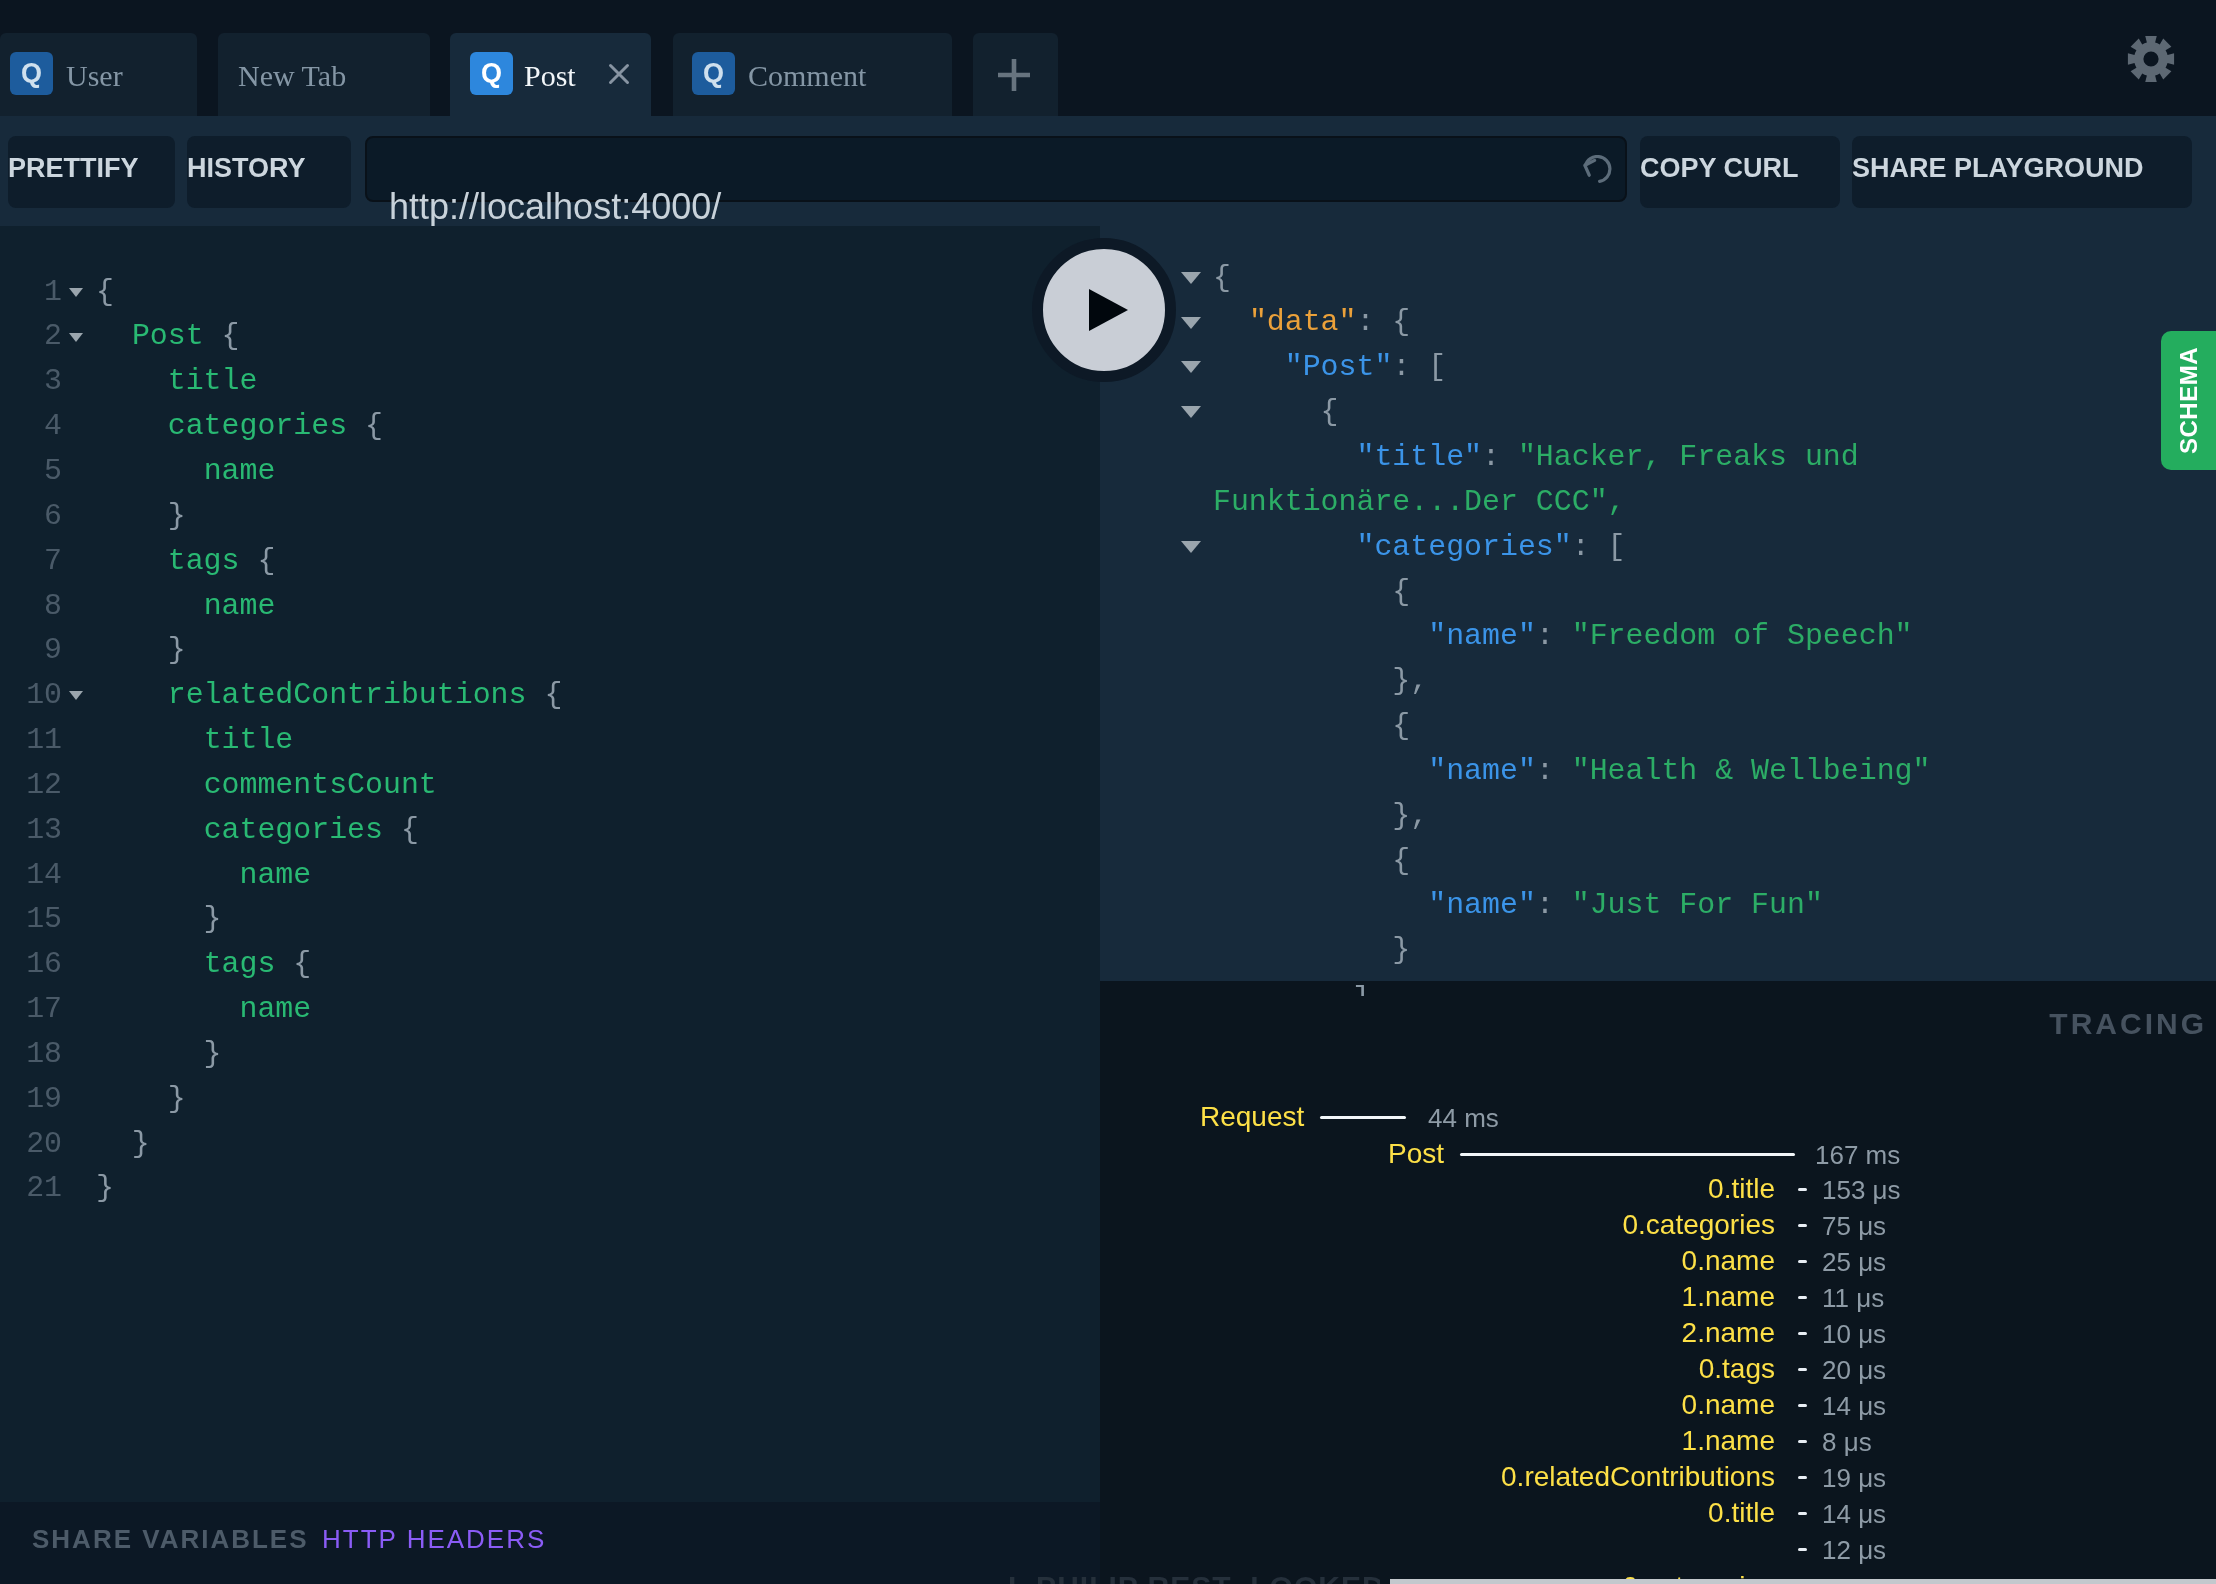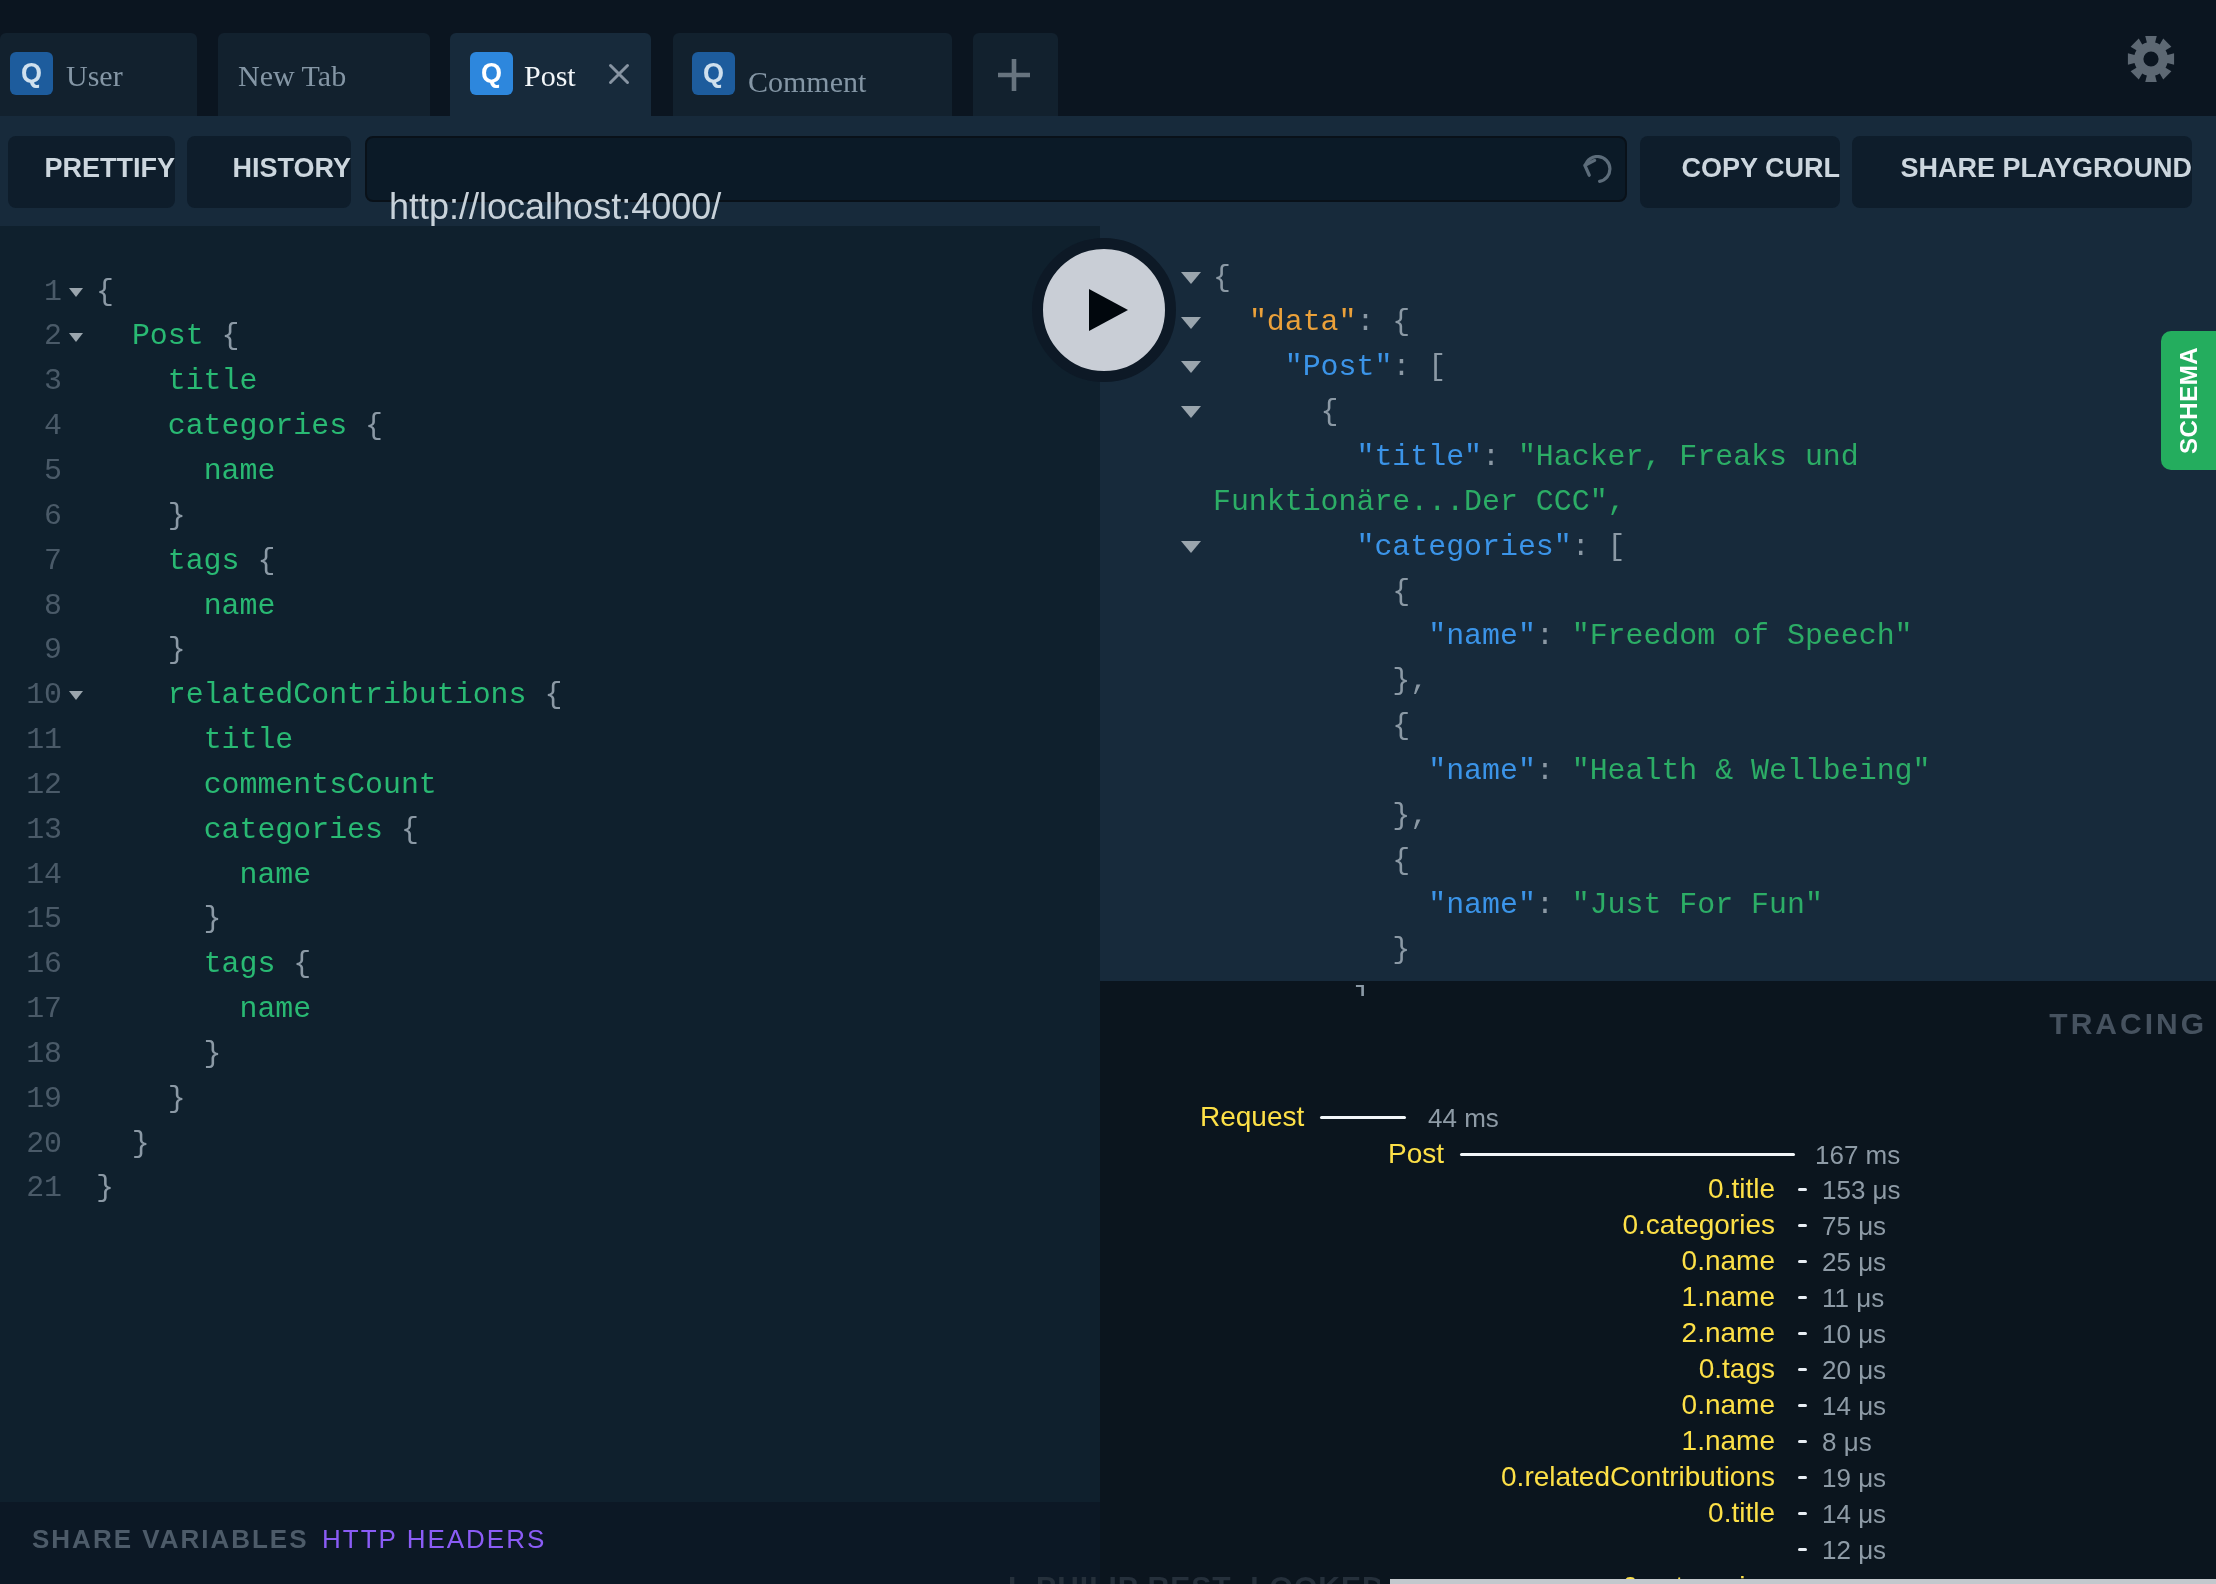--- a/index.html
+++ b/index.html
@@ -7,21 +7,21 @@
   .abs{position:absolute;}
   
   #toolbar{left:0;top:116px;width:2216px;height:110px;background:#172a3b;}
   .tab{top:33px;height:83px;background:#12212e;border-radius:6px 6px 0 0;}
   .tab.active{background:#172a3b;}
   .tabtxt{font-size:30px;color:#8496a5;font-family:Liberation Serif, serif;}
   .qb{width:43px;height:43px;border-radius:6px;background:#1d5c9d;color:#cfe0ee;
       font-size:27px;font-weight:700;text-align:center;line-height:43px;top:52px;}
   .qb.act{background:#2d87dd;color:#fff;}
   .btn{top:136px;height:72px;background:#0e1d2b;border-radius:8px;color:#ccd6de;
-       font-size:27px;font-weight:700;letter-spacing:0px;text-align:right;}
+       font-size:27px;font-weight:700;letter-spacing:0px;text-align:left;}
   
   #editor{left:0;top:226px;width:1100px;height:1276px;background:#0f202d;}
   #footer{left:0;top:1502px;width:1100px;height:82px;background:#0c1825;}
   #resp{left:1100px;top:226px;width:1116px;height:755px;background:#172a3b;}
   #tracing{left:1100px;top:981px;width:1116px;height:603px;background:#0b151e;}
   
   pre{margin:0;font-family:"Liberation Mono",monospace;font-size:29.9px;line-height:44.85px;}
   .g{color:#29b973;} .k{color:#3b94e8;} .o{color:#eba13a;} .s{color:#2cad66;}
   #gut{left:0;top:269.6px;width:62px;text-align:right;color:#4a5a68;}
   #qcode{left:96px;top:269.6px;color:#8b99a5;}
@@ -49,21 +49,21 @@
 
 <div class="abs tab active" style="left:450px;width:201px;"></div>
 <div class="abs qb act" style="left:470px;">Q</div>
 <div class="abs tabtxt" style="left:524px;top:59px;color:#f2f6f9;">Post</div>
 <svg class="abs" style="left:608px;top:63px;" width="22" height="22" viewBox="0 0 22 22">
   <path d="M2.5 2.5 L19.5 19.5 M19.5 2.5 L2.5 19.5" stroke="#8794a2" stroke-width="3" stroke-linecap="round"></path>
   </svg>
 
 <div class="abs tab" style="left:673px;width:279px;"></div>
 <div class="abs qb" style="left:692px;">Q</div>
-<div class="abs tabtxt" style="left:748px;top:65px;">Comment</div>
+<div class="abs tabtxt" style="left:748px;top:59px;">Comment</div>
 
 <div class="abs tab" style="left:973px;width:85px;"></div>
 <svg class="abs" style="left:996px;top:57px;" width="36" height="36" viewBox="0 0 36 36">
   <path d="M18 2 V34 M2 18 H34" stroke="#67747f" stroke-width="4.6"></path>
   </svg>
 
 <svg class="abs" style="left:2127px;top:35px;" width="48" height="48" viewBox="0 0 48 48">
 <path fill="#5d6873" fill-rule="evenodd" d="M 40.50 19.89 L 47.09 18.24 L 47.09 29.76 L 40.50 28.11 A 17.0 17.0 0 0 1 38.57 32.76 L 44.40 36.26 L 36.26 44.40 L 32.76 38.57 A 17.0 17.0 0 0 1 28.11 40.50 L 29.76 47.09 L 18.24 47.09 L 19.89 40.50 A 17.0 17.0 0 0 1 15.24 38.57 L 11.74 44.40 L 3.60 36.26 L 9.43 32.76 A 17.0 17.0 0 0 1 7.50 28.11 L 0.91 29.76 L 0.91 18.24 L 7.50 19.89 A 17.0 17.0 0 0 1 9.43 15.24 L 3.60 11.74 L 11.74 3.60 L 15.24 9.43 A 17.0 17.0 0 0 1 19.89 7.50 L 18.24 0.91 L 29.76 0.91 L 28.11 7.50 A 17.0 17.0 0 0 1 32.76 9.43 L 36.26 3.60 L 44.40 11.74 L 38.57 15.24 A 17.0 17.0 0 0 1 40.50 19.89 Z M 31.6 24.0 A 7.6 7.6 0 1 0 16.4 24.0 A 7.6 7.6 0 1 0 31.6 24.0 Z"></path>
   </svg>
 

